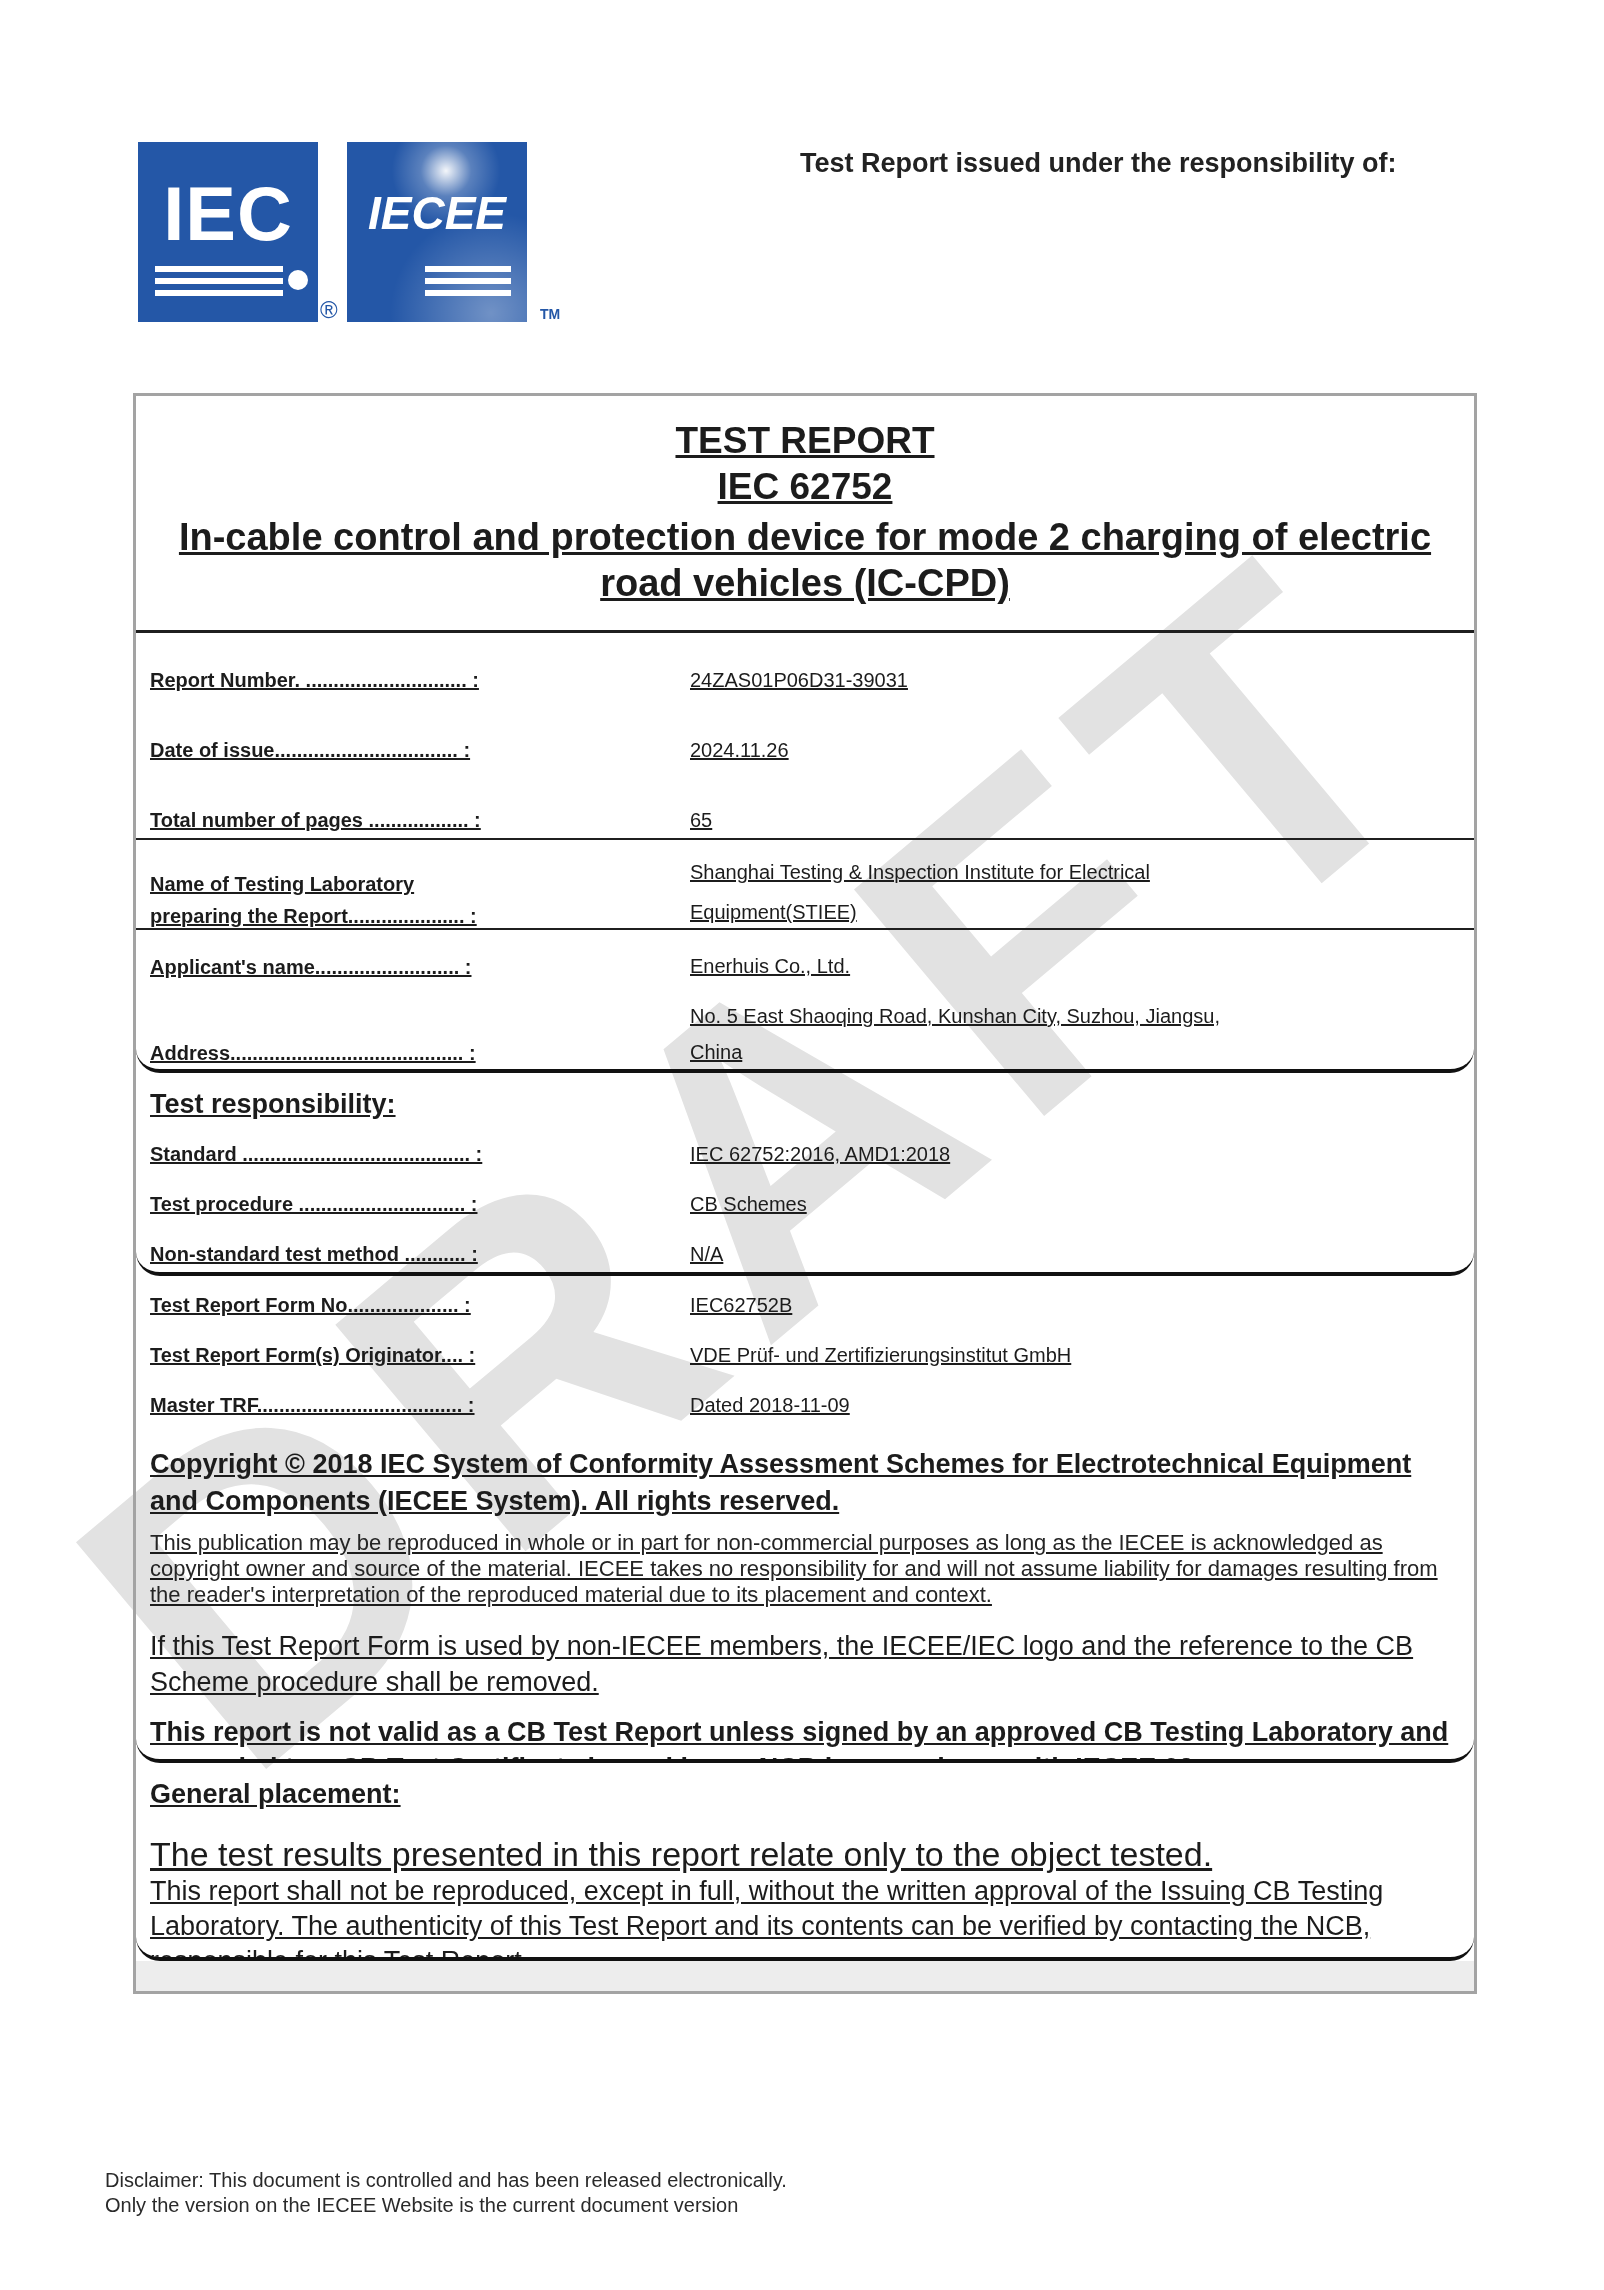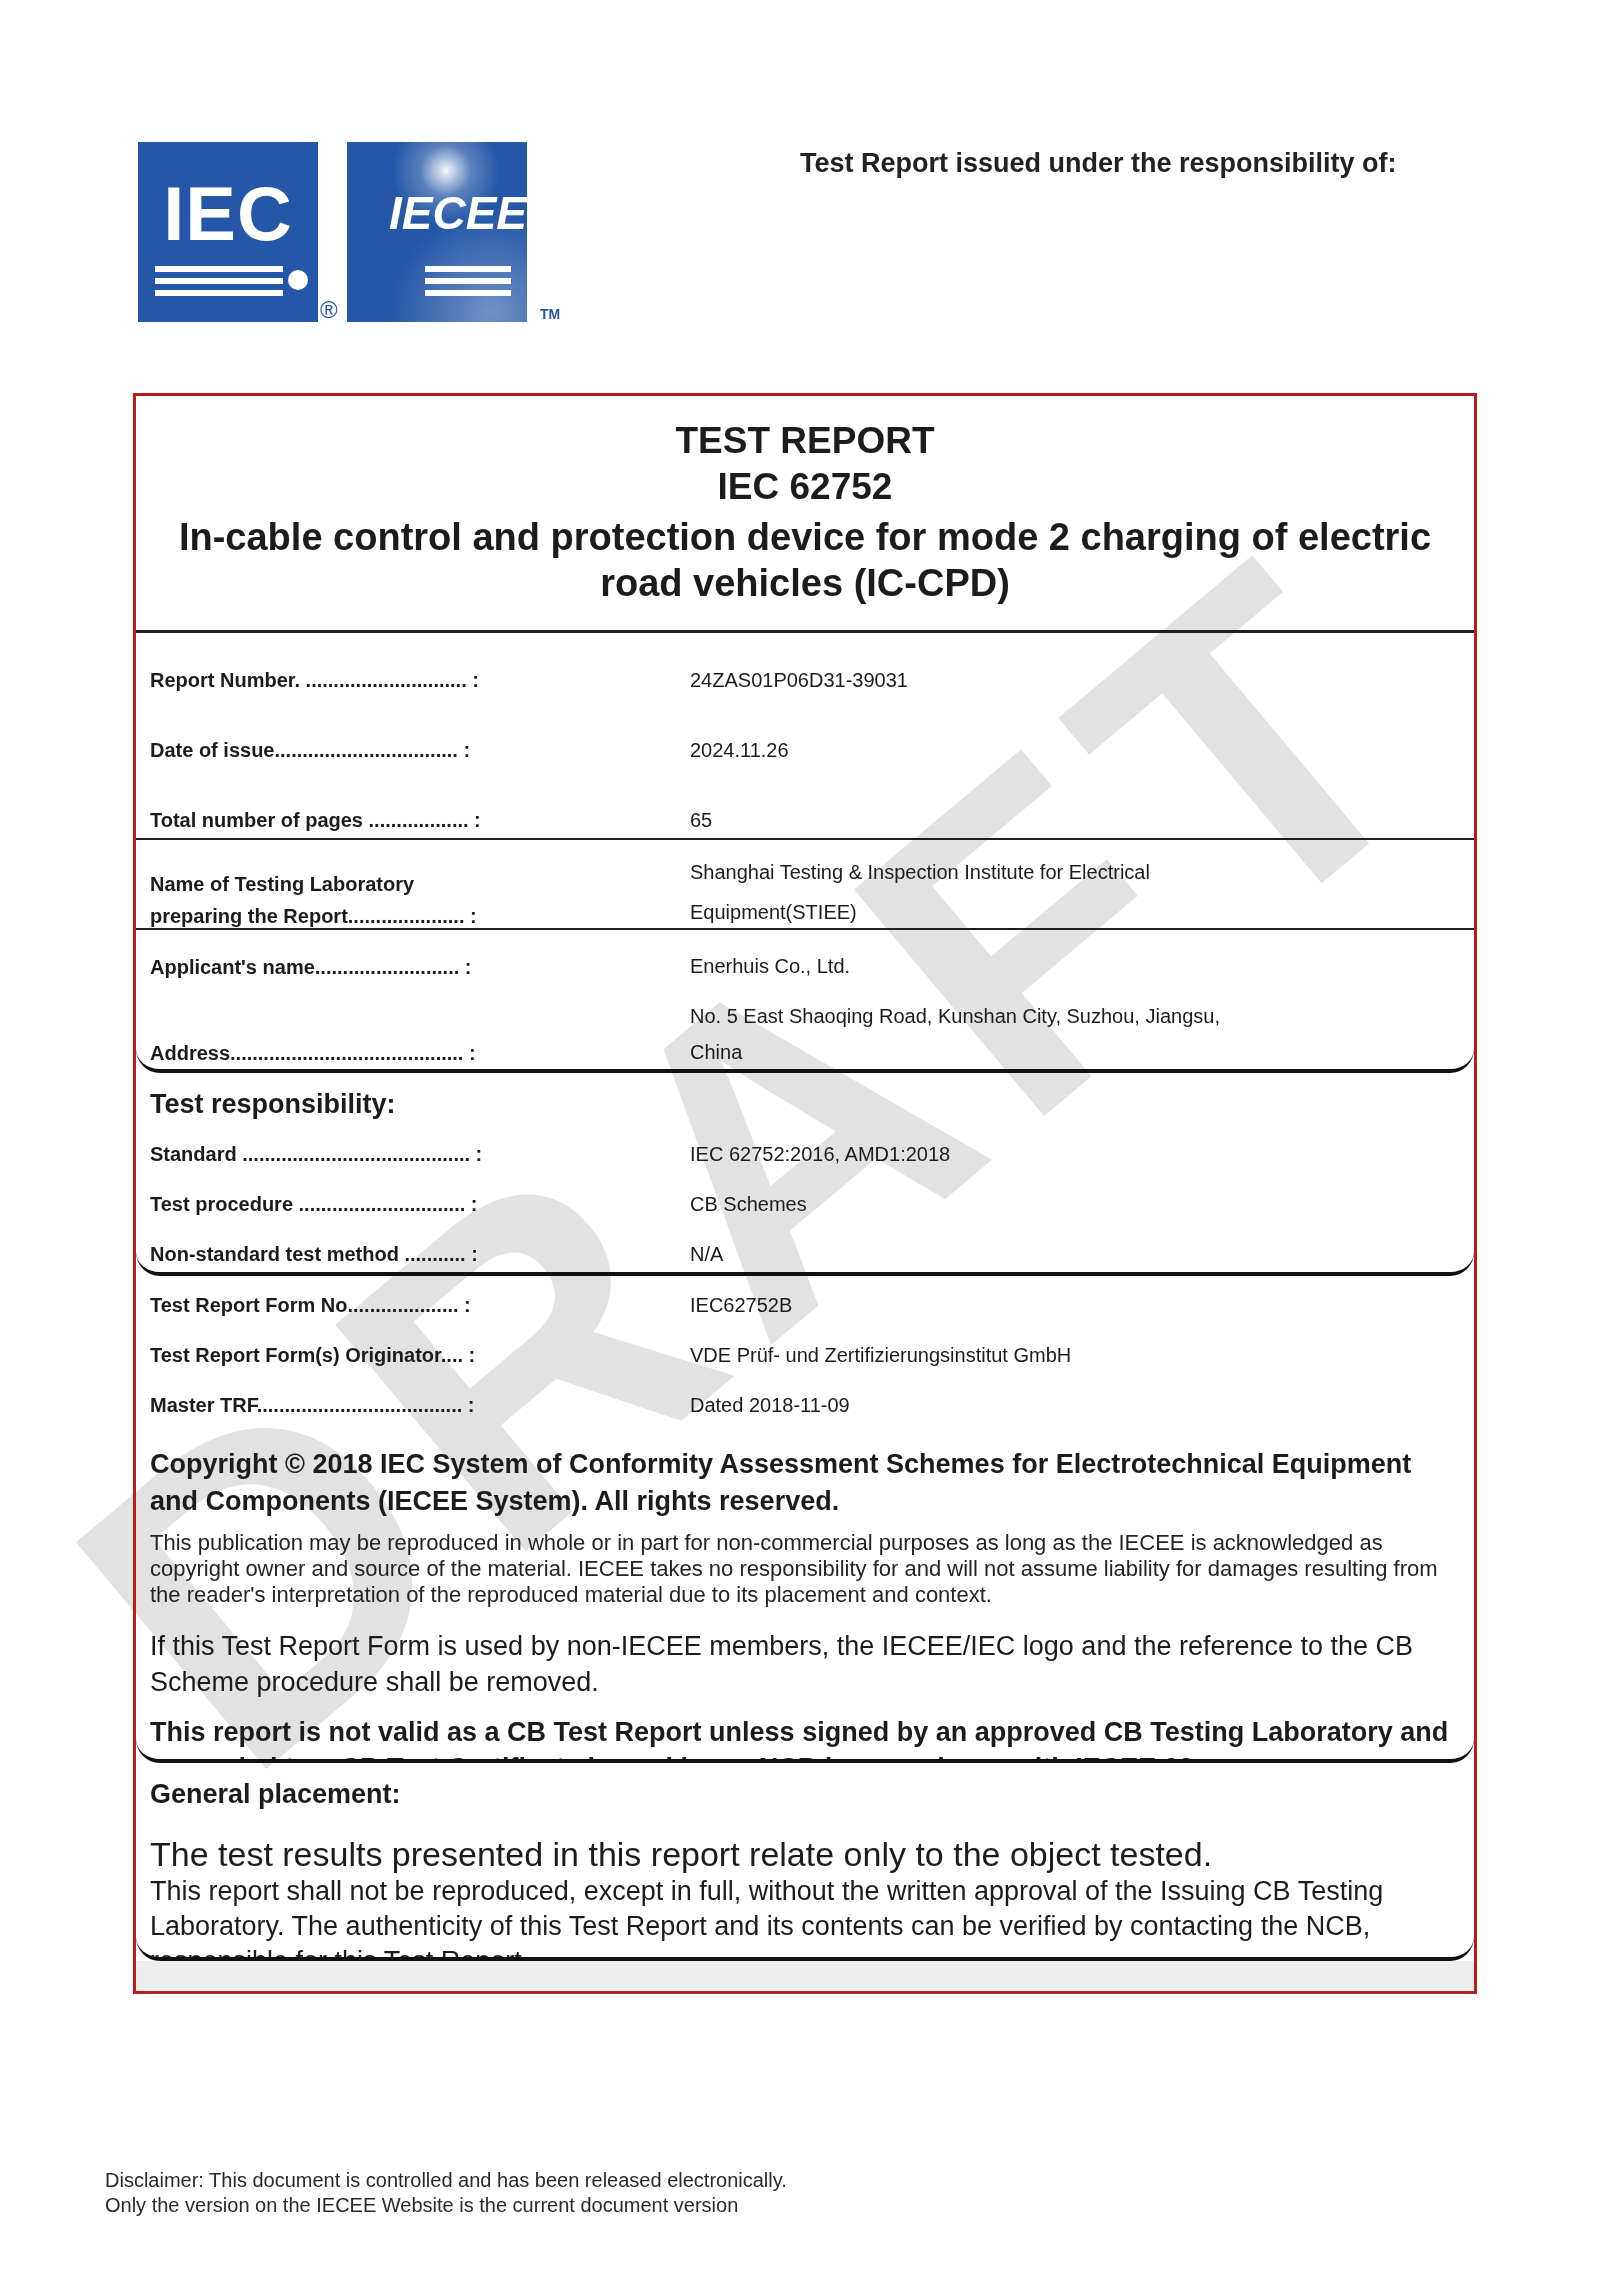--- a/index.html
+++ b/index.html
@@ -17,21 +17,21 @@
     background:
       radial-gradient(circle at 55% 16%, rgba(255,255,255,0.95) 0%, rgba(255,255,255,0.25) 14%, rgba(255,255,255,0) 30%),
       radial-gradient(circle at 80% 95%, rgba(255,255,255,0.35) 0%, rgba(255,255,255,0) 45%),
       #2457a7;
   }
   .iec-text {
     position:absolute; left:0; right:0; top:28px; text-align:center;
     color:#ffffff; font-weight:bold; font-size:76px; letter-spacing:1px;
   }
   .iecee-text {
-    position:absolute; left:0; right:0; top:44px; text-align:right;
+    position:absolute; left:0; right:0; top:44px; text-align:center;
     color:#ffffff; font-weight:bold; font-style:italic; font-size:46px; letter-spacing:0px;
   }
   .logo-lines { position:absolute; }
   .logo-lines .bar { background:#ffffff; height:6px; margin-bottom:6px; }
   .iec-lines { left:17px; top:124px; width:128px; }
   .iecee-lines { left:78px; top:124px; width:86px; }
   .iec-dot {
     position:absolute; left:150px; top:128px; width:20px; height:20px;
     background:#ffffff; border-radius:50%;
   }
@@ -47,22 +47,23 @@
   .watermark {
     position:absolute; left:760px; top:1160px;
     transform:translate(-50%,-50%) rotate(-40deg);
     font-size:430px; font-weight:bold; letter-spacing:28px;
     color:#e2e2e2; white-space:nowrap; z-index:0; user-select:none;
   }
 
   
   .doc-table {
     position:absolute; left:133px; top:393px; width:1344px;
-    border:3px solid #b91c1c; z-index:1; box-sizing:border-box;
+    border:3px solid #a3a3a3; z-index:1; box-sizing:border-box;
     background:transparent;
+    text-decoration:underline;
   }
   .cell { box-sizing:border-box; padding:0 14px; border-bottom:2px solid #1f1f1f; overflow:hidden; }
   .cell.hb { border-bottom:4px solid #111111;border-radius:24px; }
   .cell.last { border-bottom:none; }
 
   .cell-title { height:237px; padding-top:22px; text-align:center; border-bottom-width:3px; }
   .t1, .t2 { font-size:37px; font-weight:bold; line-height:46px; }
   .t3 { font-size:38px; font-weight:bold; line-height:46px; margin-top:4px; padding:0 4px; }
 
   .frow { display:flex; align-items:flex-end; font-size:20px; line-height:34px; }

